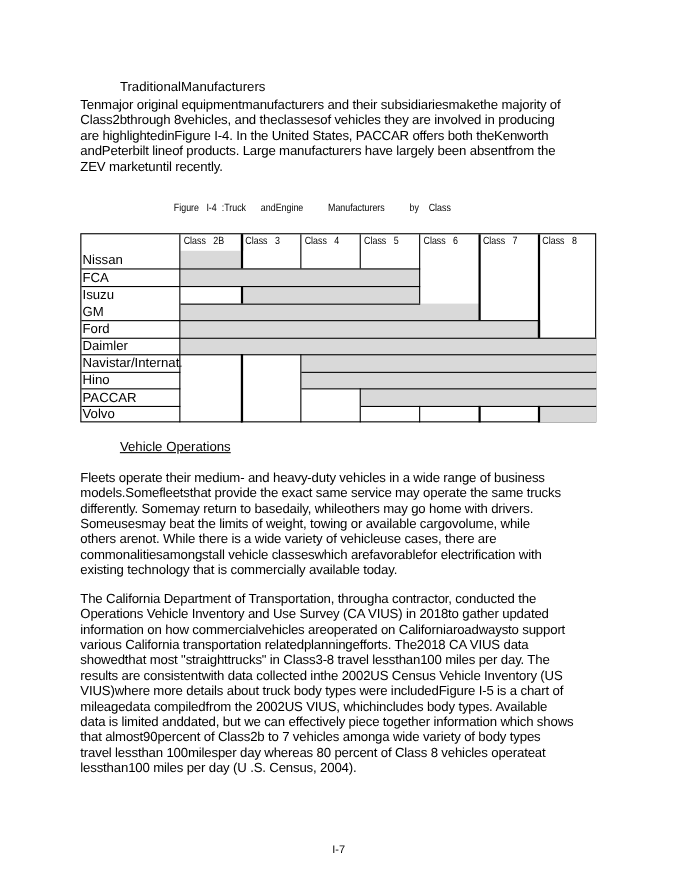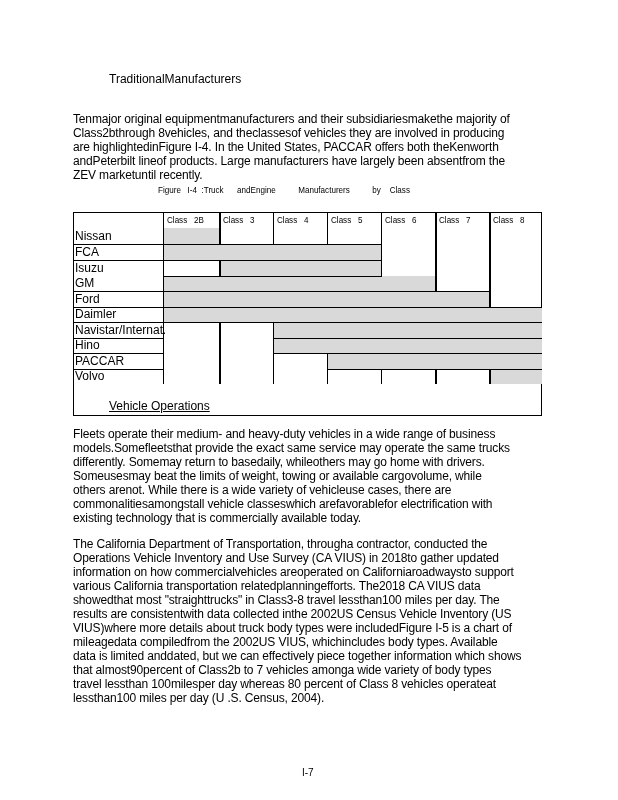--- a/index.html
+++ b/index.html
@@ -4,36 +4,36 @@
 <style>
   html, body { margin:0; padding:0; background:#ffffff; }
   body { width:618px; height:800px; position:relative; overflow:hidden;
          font-family:"Liberation Sans", sans-serif; color:#000; }
   .abs { position:absolute; }
   .heading { font-size:12px; left:109px; }
   .heading.u { text-decoration:underline; }
   .para { left:73px; width:475px; font-size:12px; line-height:14px; letter-spacing:-0.15px; }
   .para span { display:block; white-space:nowrap; }
   .caption { top:184px; left:158px; font-size:9.5px; font-family:"Liberation Sans Narrow","Liberation Sans",sans-serif; transform:scaleX(0.85); transform-origin:left; white-space:pre; }
-  .tbl { position:absolute; left:73px; top:212px; width:469px; height:204px; border:1px solid #000; box-sizing:border-box; background:#fff; }
+  .tbl { position:absolute; left:73px; top:212px; width:469px; height:172px; border:1px solid #000; box-sizing:border-box; background:#fff; }
   .cell { position:absolute; box-sizing:border-box; }
   .fill { background:#d9d9d9; }
   .hline { position:absolute; height:1px; background:#000; }
   .vline { position:absolute; width:1px; background:#000; }
   .vline.thick { width:2px; }
   .rowlabel { position:absolute; left:1px; font-size:12px; line-height:15px; white-space:nowrap; }
   .colhead { position:absolute; top:0px; font-size:9.5px; line-height:14px; transform:scaleX(0.85); transform-origin:left; white-space:pre; }
   .pagenum { top:767px; left:302px; font-size:10px; }
 </style>
 </head>
 <body>
 
 <div class="abs heading" style="top:72px;">TraditionalManufacturers</div>
 
-<div class="abs para" style="top:112px;">
+<div class="abs para" style="top:88px;">
   <span>Tenmajor  original equipmentmanufacturers and their subsidiariesmakethe  majority of</span>
   <span>Class2bthrough  8vehicles,  and theclassesof vehicles they are involved in producing</span>
   <span>are highlightedinFigure  I-4.  In the United States, PACCAR offers both theKenworth</span>
   <span>andPeterbilt lineof products.  Large manufacturers have largely been absentfrom the</span>
   <span>ZEV  marketuntil  recently.</span>
 </div>
 
 <div class="abs caption">Figure   I-4  :Truck      andEngine          Manufacturers          by    Class</div>
 
 <div class="tbl">

